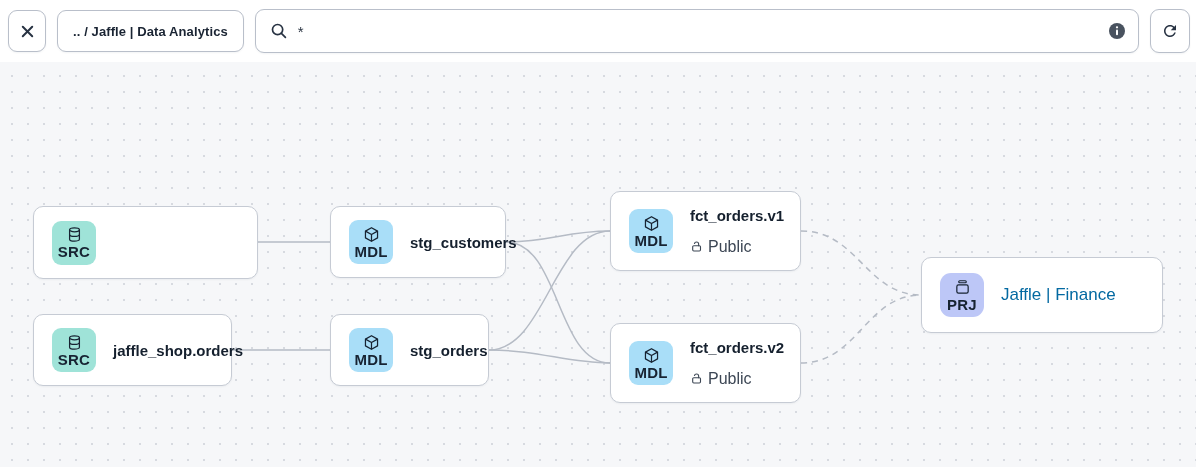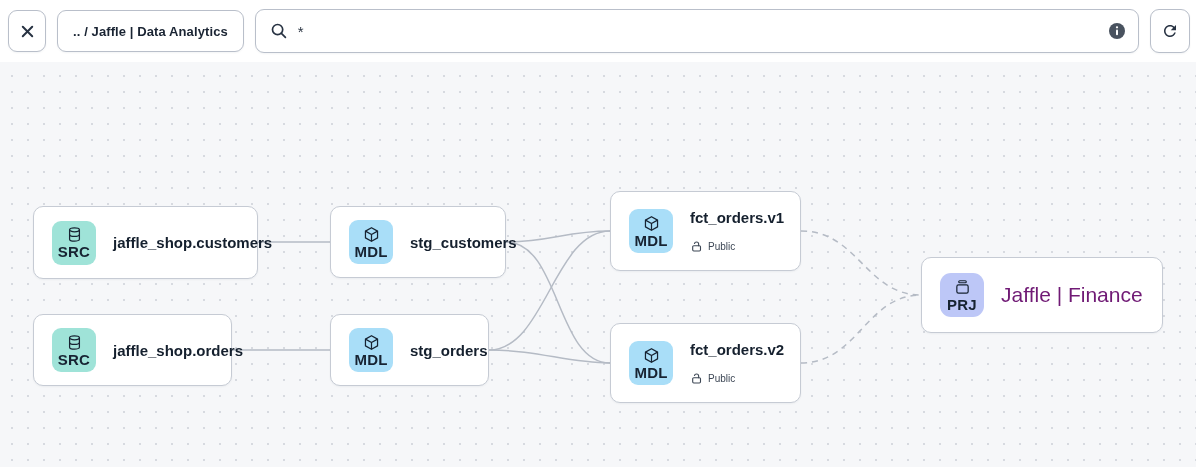--- a/index.html
+++ b/index.html
@@ -52,23 +52,23 @@
     box-shadow:0 1px 2px rgba(20,30,50,.05); cursor:pointer;
   }
   .badge {
     width:44px; height:44px; border-radius:9px; flex:0 0 auto;
     display:flex; flex-direction:column; align-items:center; justify-content:center;
   }
   .badge .badge-label { font-size:15px; font-weight:700; color:#172332; line-height:1; margin-top:1px; letter-spacing:.2px; }
   .node-title { font-size:15px; font-weight:700; color:#15202e; white-space:nowrap; }
   .node-body { display:flex; flex-direction:column; gap:14px; }
   .access-row { display:flex; align-items:center; gap:5px; }
-  .access-label { font-size:10px; font-weight:400; color:#3d4755; }
+  .access-label { font-size:16px; font-weight:400; color:#3d4755; }
   .eyebrow { font-size:13px; font-weight:700; color:#15202e; white-space:nowrap; }
-  .prj-title { font-size:21px; font-weight:400; color:#701a75; white-space:nowrap; }
+  .prj-title { font-size:17px; font-weight:400; color:#0369a1; white-space:nowrap; }
 </style>
 </head>
 <body>
 
 <div class="app">
 
   <div class="toolbar">
 
     <button class="tool-btn btn-close">
       <svg class="icon" width="17" height="17" viewBox="0 0 18 18">
@@ -115,21 +115,20 @@
 
     <div class="node" style="left:33px; top:144px; width:225px; height:73px;">
       <div class="badge" style="background: rgb(159, 227, 216);">
         <svg class="icon" width="17" height="17" viewBox="0 0 18 18">
           <ellipse cx="9" cy="4" rx="5.2" ry="2.1" fill="none" stroke="#172332" stroke-width="1.3"></ellipse>
           <path d="M3.8 4 V13.9 C3.8 15.1 6.1 16 9 16 C11.9 16 14.2 15.1 14.2 13.9 V4" fill="none" stroke="#172332" stroke-width="1.3"></path>
           <path d="M3.8 9 C3.8 10.2 6.1 11.1 9 11.1 C11.9 11.1 14.2 10.2 14.2 9" fill="none" stroke="#172332" stroke-width="1.3"></path>
         </svg>
         <span class="badge-label">SRC</span>
       </div>
-      <span class="node-title">jaffle_shop.customers</span>
     </div>
 
     <div class="node" style="left:33px; top:252px; width:199px; height:72px;">
       <div class="badge" style="background: rgb(159, 227, 216);">
         <svg class="icon" width="17" height="17" viewBox="0 0 18 18">
           <ellipse cx="9" cy="4" rx="5.2" ry="2.1" fill="none" stroke="#172332" stroke-width="1.3"></ellipse>
           <path d="M3.8 4 V13.9 C3.8 15.1 6.1 16 9 16 C11.9 16 14.2 15.1 14.2 13.9 V4" fill="none" stroke="#172332" stroke-width="1.3"></path>
           <path d="M3.8 9 C3.8 10.2 6.1 11.1 9 11.1 C11.9 11.1 14.2 10.2 14.2 9" fill="none" stroke="#172332" stroke-width="1.3"></path>
         </svg>
         <span class="badge-label">SRC</span>

